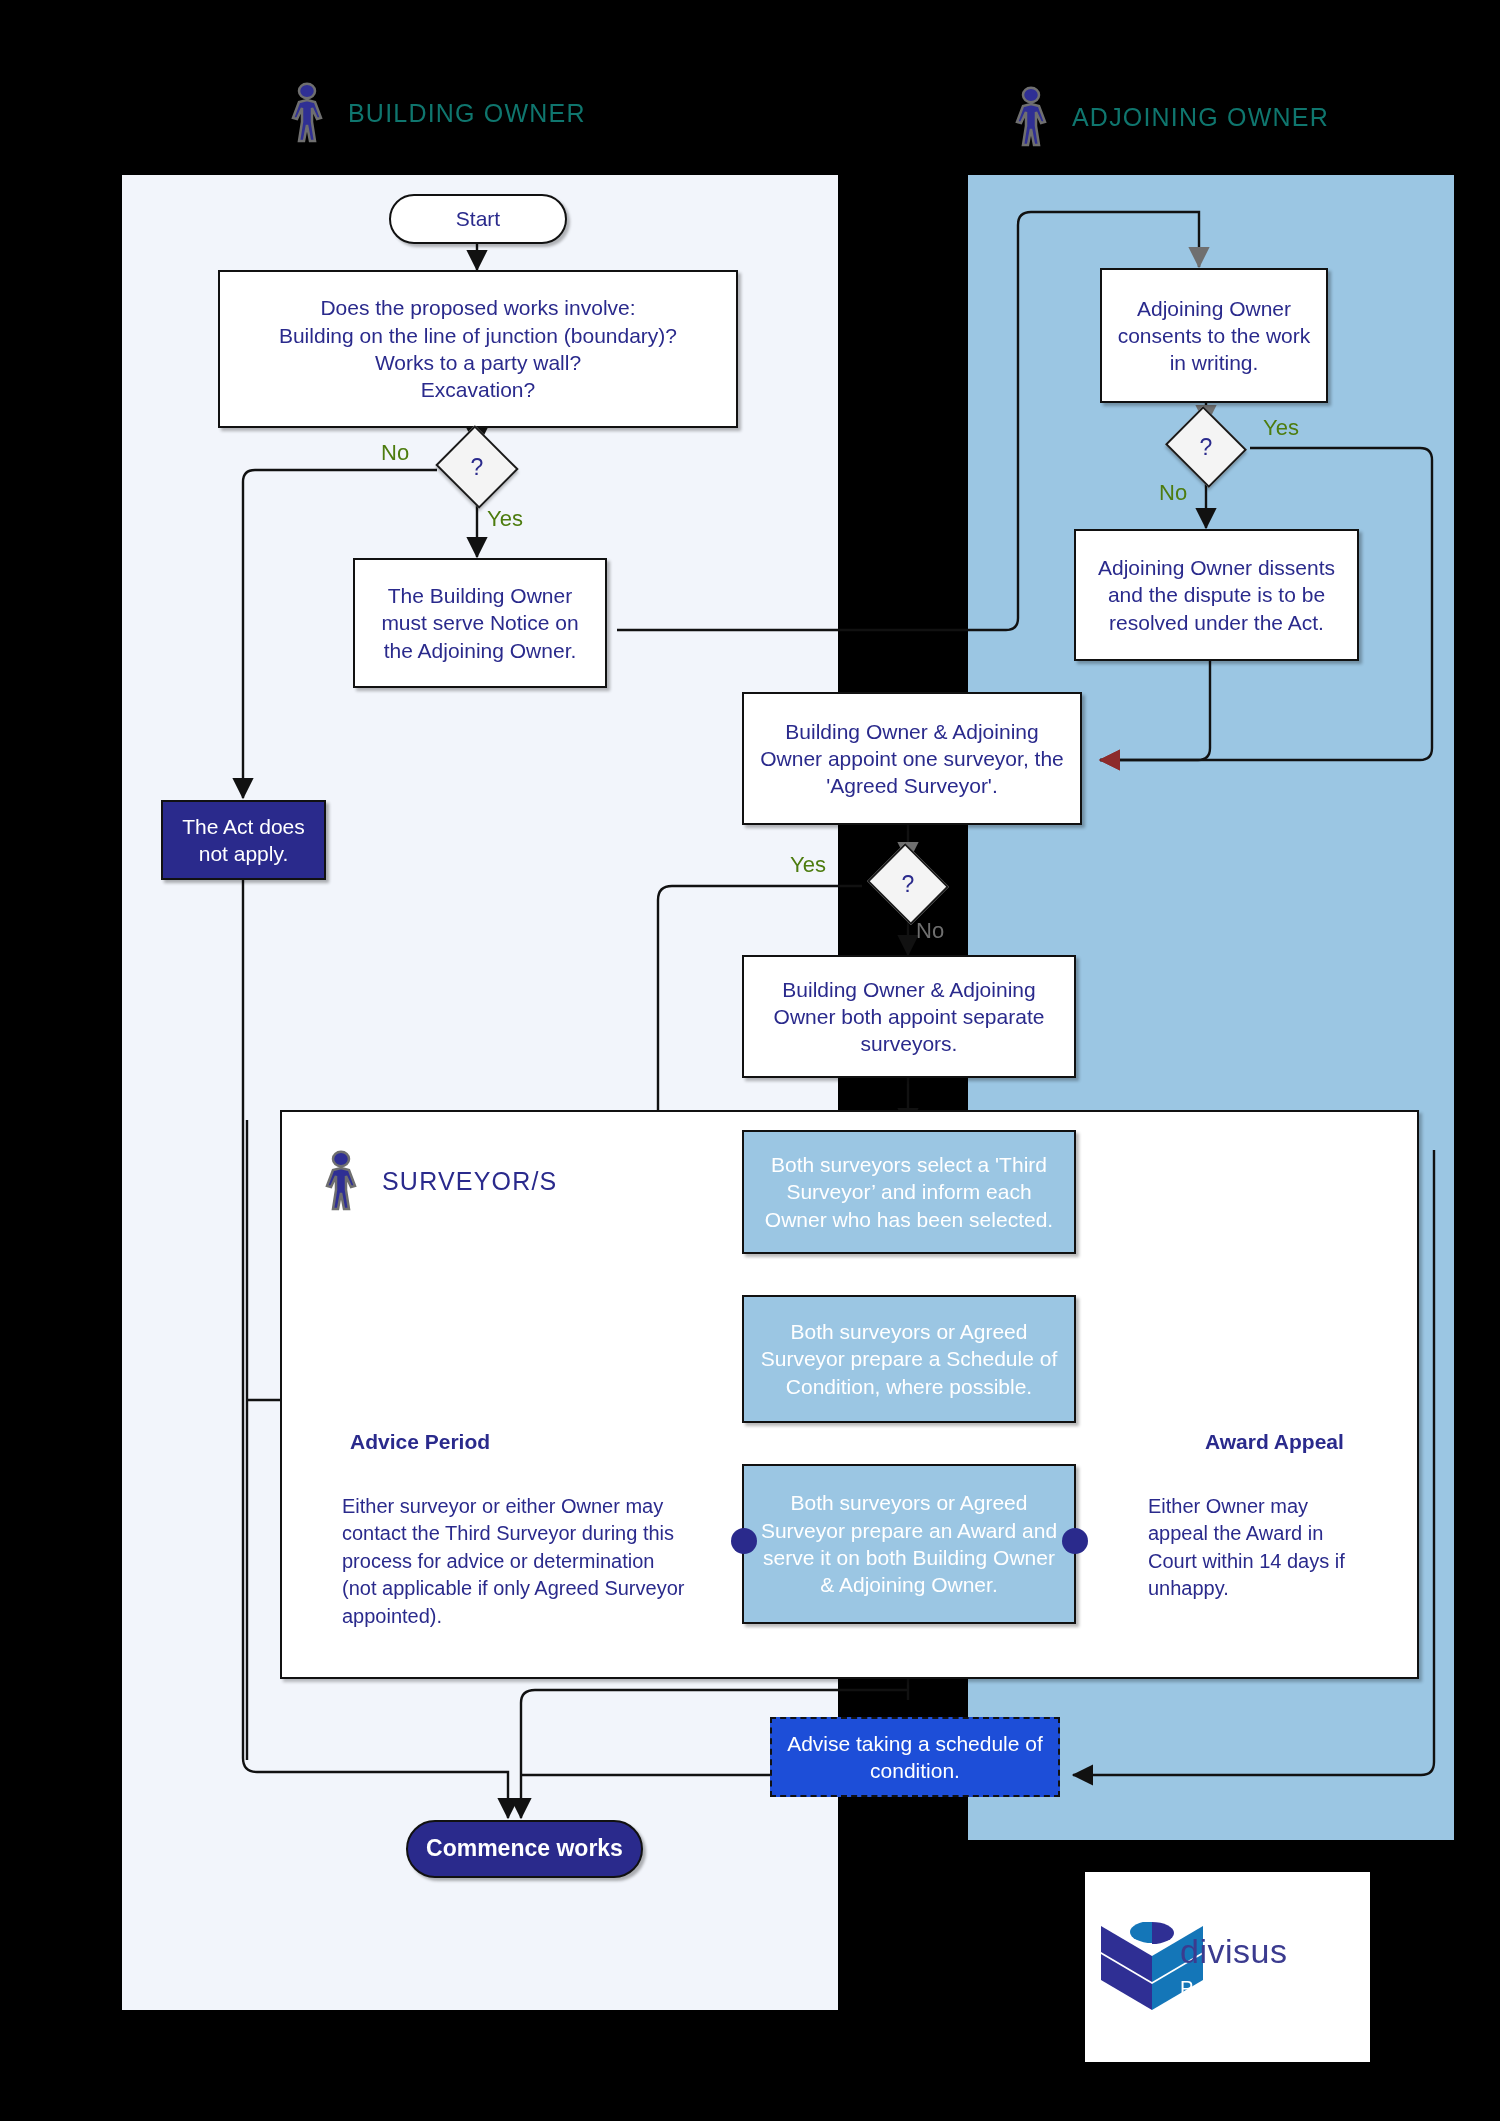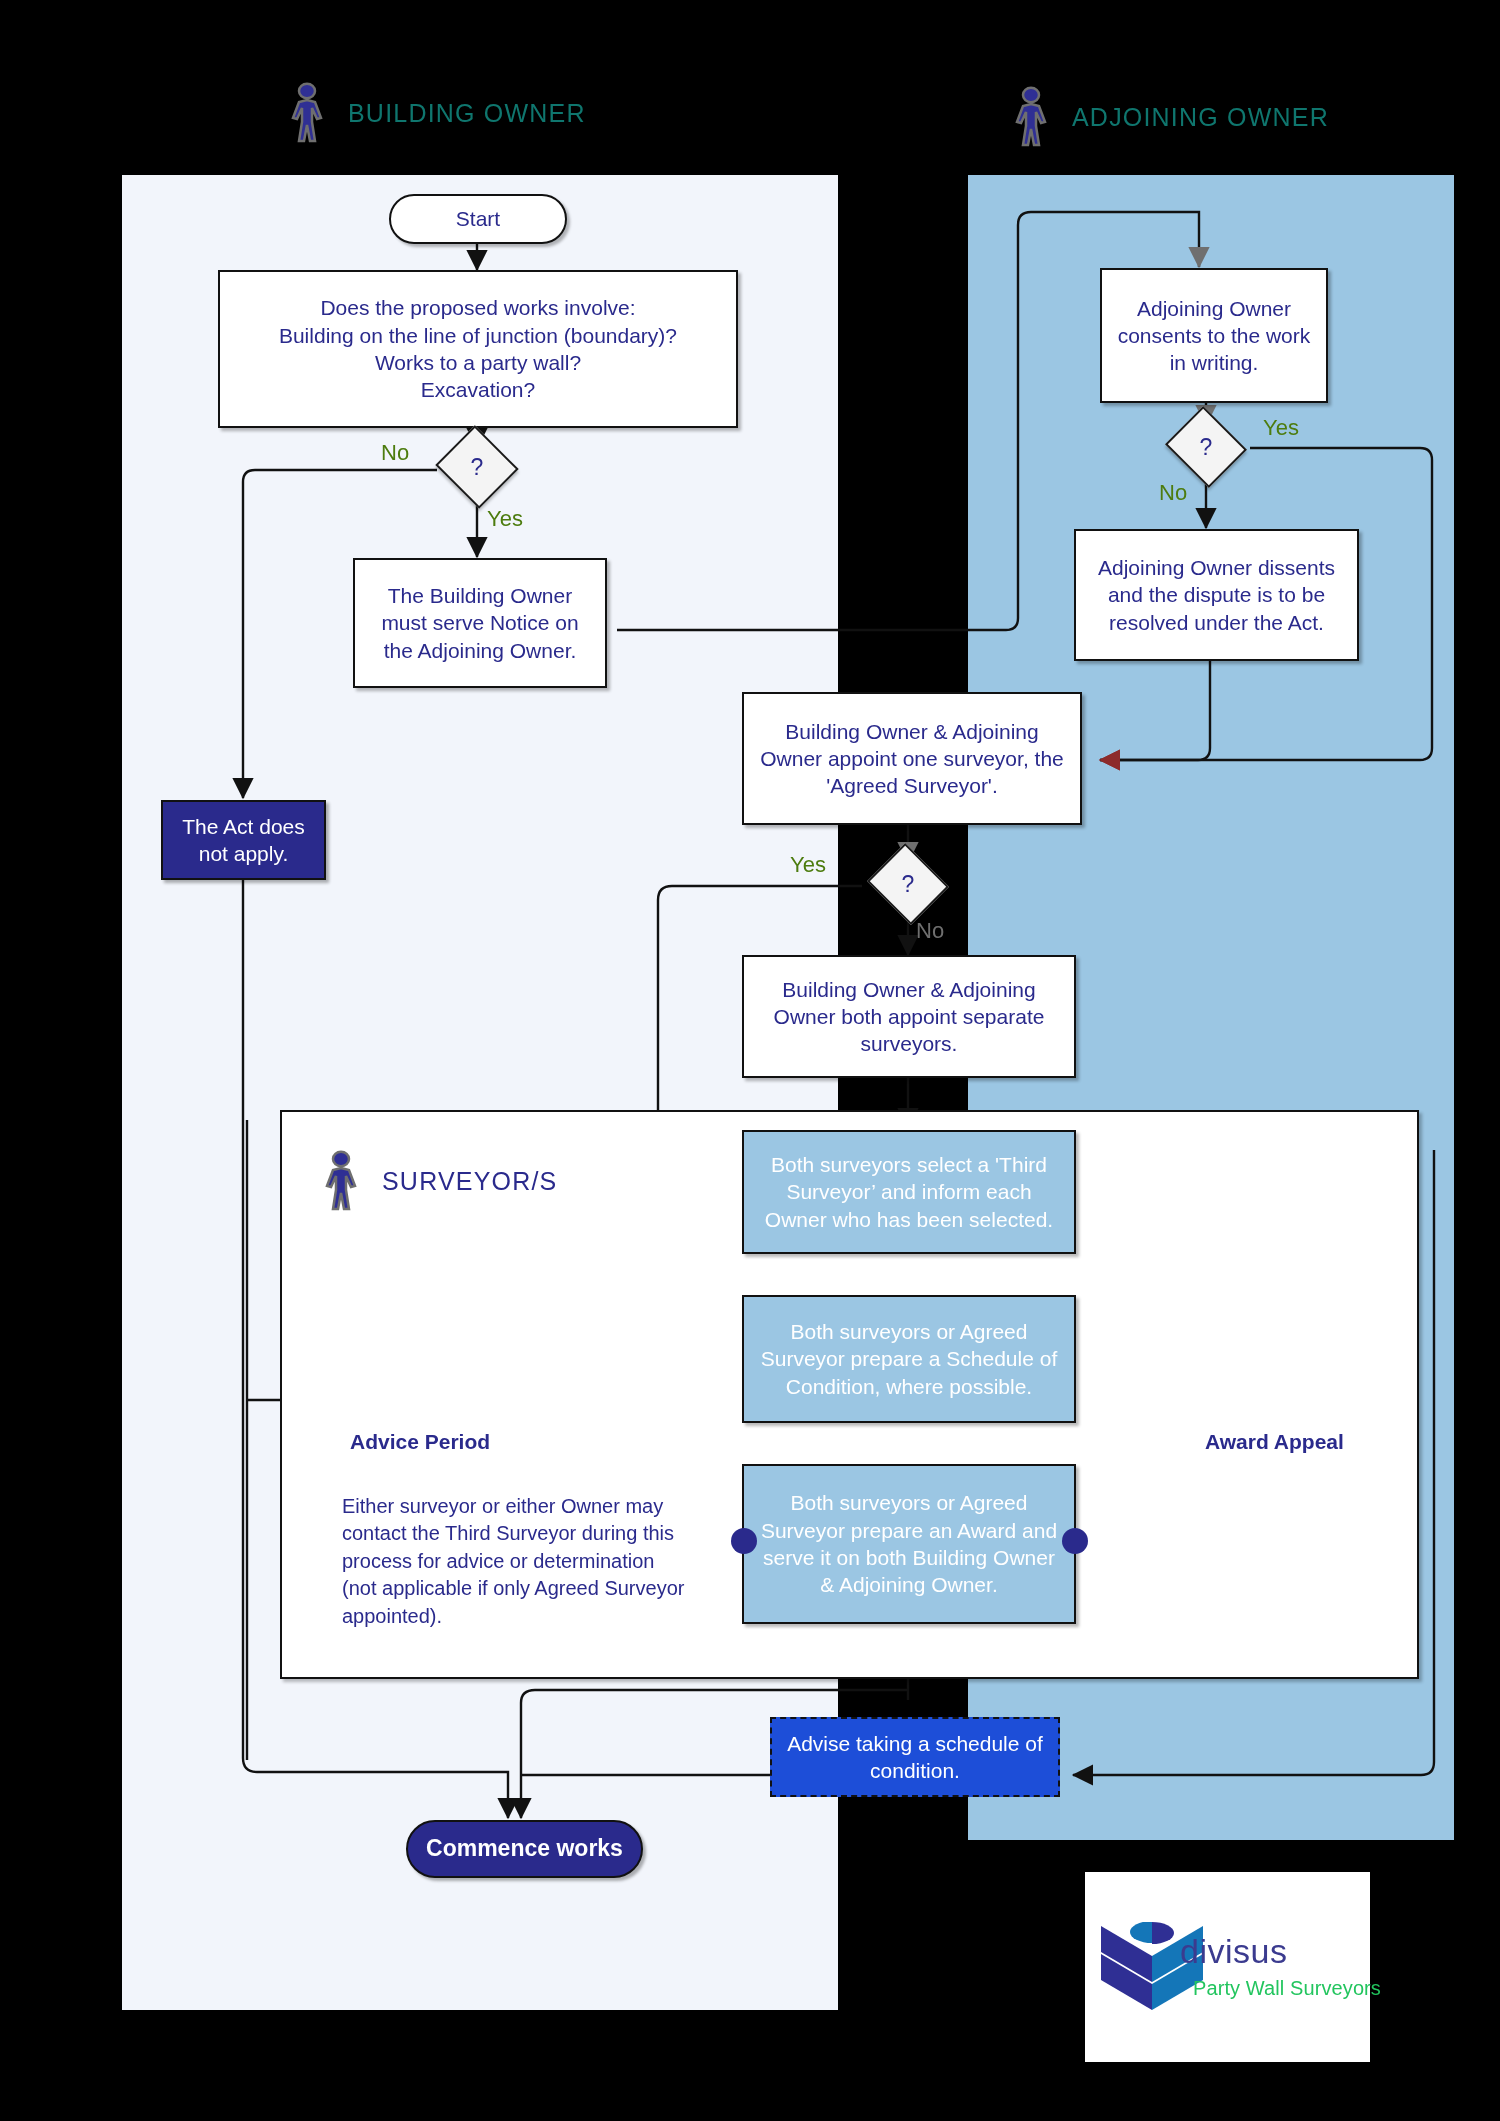--- a/index.html
+++ b/index.html
@@ -57,21 +57,21 @@
   .side-body{position:absolute;font-size:20px;color:#2a2a8c;line-height:1.37;}
   .dot{position:absolute;width:26px;height:26px;border-radius:50%;
        background:#2a2a8c;}
 
   
   #logo-box{position:absolute;left:1085px;top:1872px;width:285px;height:190px;
             background:#ffffff;}
   #logo-word{position:absolute;left:1180px;top:1932px;font-size:34px;
              color:#3b3b8f;letter-spacing:.5px;}
   #logo-sub{position:absolute;left:1180px;top:1977px;font-size:20px;
-            color:#22c55e;letter-spacing:.1px;margin-left:13px;}
+            color:#ffffff;letter-spacing:.1px;}
 
   
   #wires{position:absolute;left:0;top:0;width:1500px;height:2121px;
          pointer-events:none;}
 </style>
 </head>
 <body>
 
 <div id="page">
 
@@ -209,20 +209,21 @@
 
   <div class="node nblue" style="left:742px;top:1464px;width:334px;height:160px;font-size:21px;padding:4px 12px;">Both surveyors or Agreed Surveyor prepare an Award and serve it on both Building Owner &amp; Adjoining Owner.</div>
 
   <div class="node ndash" style="left:770px;top:1717px;width:290px;height:80px;font-size:21px;padding:4px 12px;">Advise taking a schedule of condition.</div>
 
   <div class="side-title" style="left:350px;top:1430px;">Advice Period</div>
   <div class="side-body" style="left:342px;top:1493px;width:345px;">Either surveyor or either Owner may contact the Third Surveyor during this process for advice or determination (not applicable if only Agreed Surveyor appointed).</div>
   <div class="dot" style="left:731px;top:1528px;"></div>
 
   <div class="side-title" style="left:1205px;top:1430px;">Award Appeal</div>
+  <div class="side-body" style="left:1148px;top:1493px;width:222px;">Either Owner may appeal the Award in Court within 14 days if unhappy.</div>
   <div class="dot" style="left:1062px;top:1528px;"></div>
 
   <div class="dia" style="left:446px;top:439px;width:62px;height:56px;">
     <span class="dshape"></span>
     <span class="q">?</span>
   </div>
 
   <div class="dia" style="left:1175px;top:420px;width:62px;height:54px;">
     <span class="dshape"></span>
     <span class="q">?</span>

